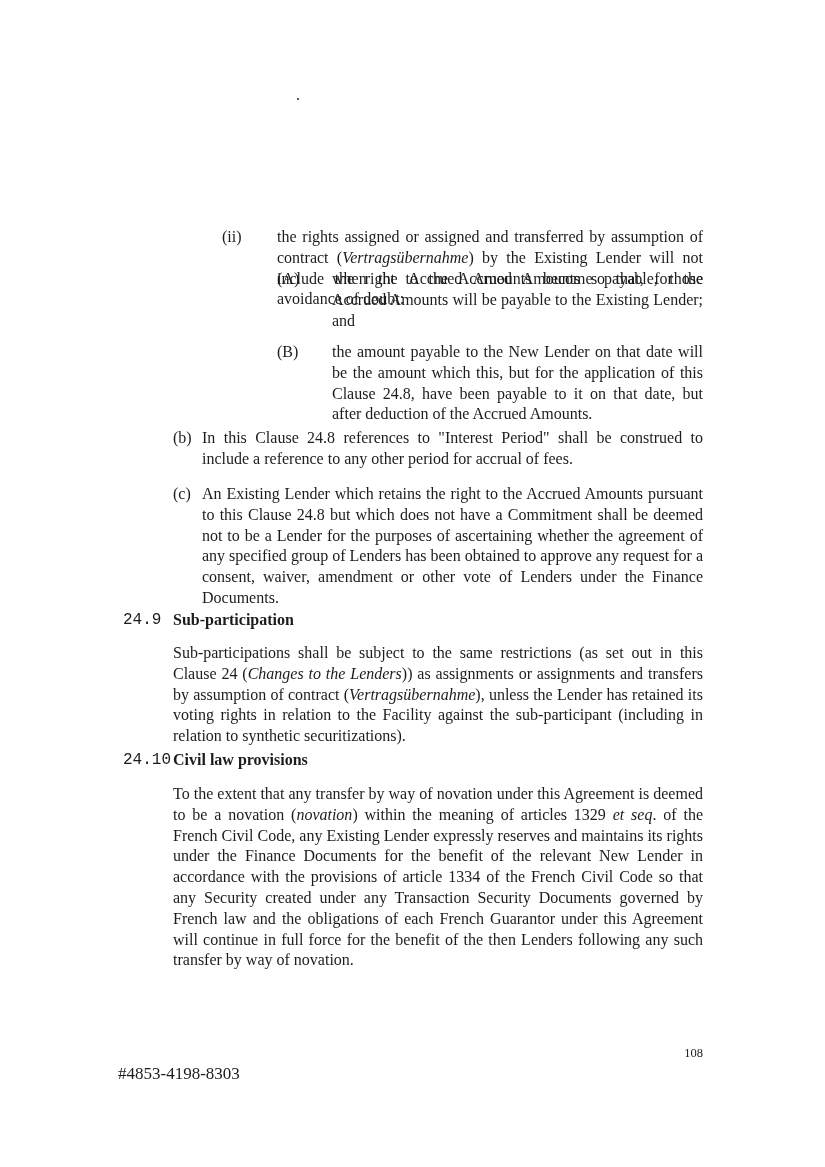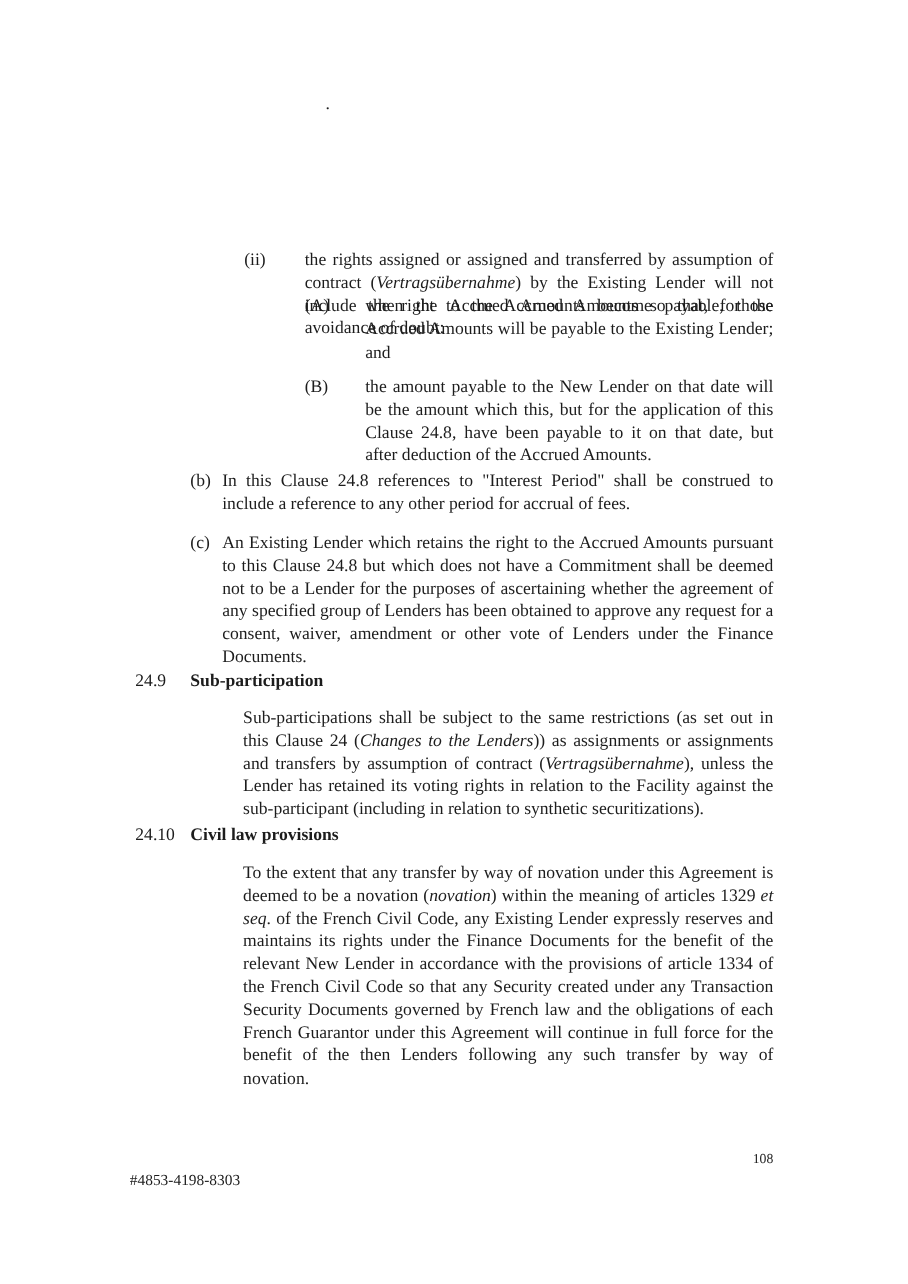--- a/index.html
+++ b/index.html
@@ -20,39 +20,40 @@
   .block {
     position: absolute;
     text-align: justify;
   }
   .block .label {
     position: absolute;
     left: 0;
     top: 0;
     text-align: left;
   }
-  .txt { display: block; margin-left: 48px; }
+  .txt { display: block; }
   
   .b-ii  { left: 222px; width: 481px; margin-top: 48px; }
   .b-ii  .txt { margin-left: 55px; }
   .b-sub { left: 277px; width: 426px; }
   .b-sub .txt { margin-left: 55px; }
   .b-l1  { left: 173px; width: 530px; }
   .b-l1  .txt { margin-left: 29px; }
   .b-para { left: 173px; width: 530px; }
   .heading {
     position: absolute;
     left: 123px;
     width: 580px;
   }
   .heading .num {
     position: absolute;
     left: 0;
     top: 0;
     font-weight: normal;
+    font-family: Liberation Mono, monospace;
   }
   .heading .title {
     display: block;
     margin-left: 50px;
     font-weight: bold;
   }
   .stray-dot {
     position: absolute;
     left: 296px;
     top: 85px;
@@ -65,21 +66,21 @@
     top: 1046px;
     width: 200px;
     text-align: right;
     font-size: 12.5px;
     line-height: 14px;
   }
   .footer-docid {
     position: absolute;
     left: 118px;
     top: 1067px;
-    font-size: 14px;
+    font-size: 17px;
     line-height: 14px;
     text-align: left;
   }
   i { font-style: italic; }
 </style>
 </head>
 <body>
 
 <div class="page">
 

